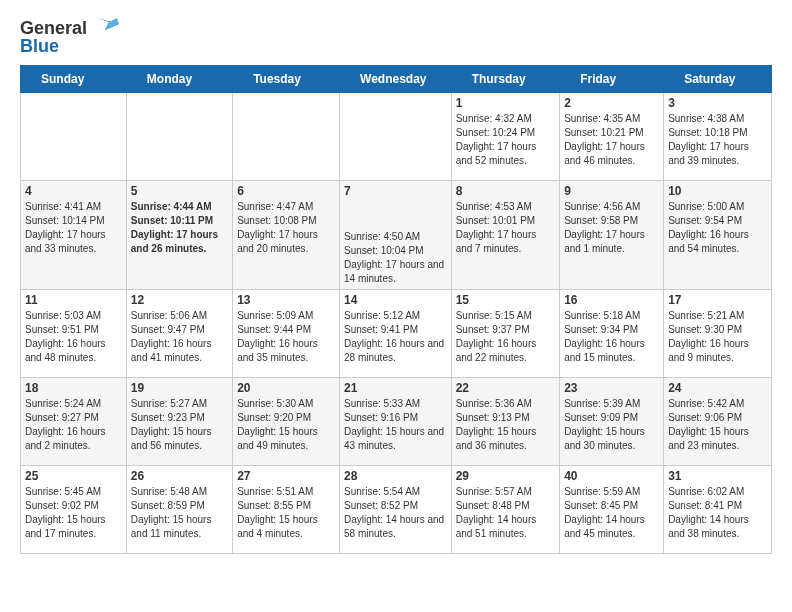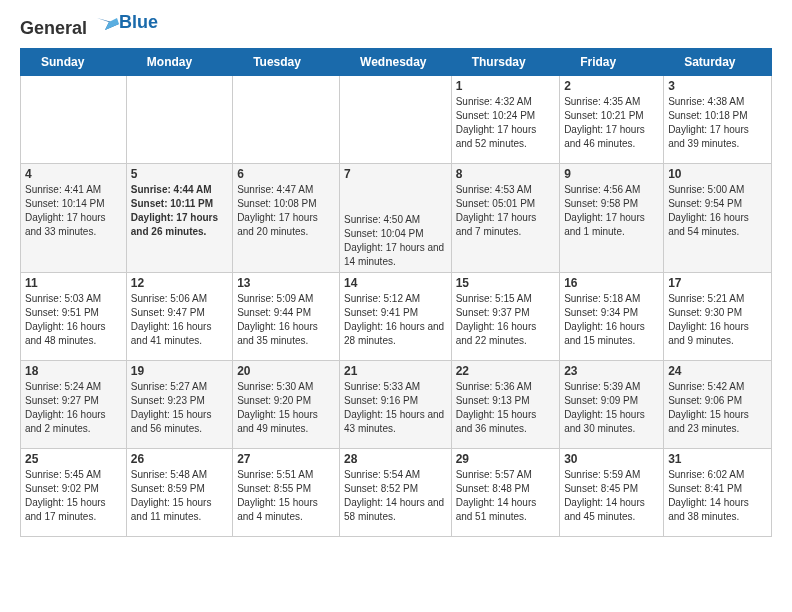--- a/index.html
+++ b/index.html
@@ -63,21 +63,21 @@
       line-height: 1.4;
       font-size: 10px;
     }
     .empty-cell { background: #fff !important; }
   </style>
 </head>
 <body>
 
 <div class="header-area">
   <div class="logo">
-    <div style="display:flex;align-items:flex-start;">
+    <div style="display:flex;flex-direction:column;align-items:flex-start;">
       <div style="display:flex;align-items:center;">
         <span class="logo-text-general">General</span>
         <svg width="30" height="24" viewBox="0 0 30 24" style="margin-left:2px;">
           <polygon points="8,2 30,8 16,14 20,6" fill="#1a6aab"></polygon>
           <polygon points="16,14 20,6 28,2 30,8" fill="#5aaee0"></polygon>
         </svg>
       </div>
       <span class="logo-text-blue" style="margin-top:-4px;">Blue</span>
     </div>
   </div>
@@ -141,21 +141,21 @@
         </td>
         <td>
           <span class="day-num">7</span>
           <div class="day-info" style="white-space: pre-line; margin-top: 32px;">Sunrise: 4:50 AM
 Sunset: 10:04 PM
 Daylight: 17 hours and 14 minutes.</div>
         </td>
         <td>
           <span class="day-num">8</span>
           <div class="day-info" style="white-space: pre-line;">Sunrise: 4:53 AM
-Sunset: 05:01 PM
+Sunset: 10:01 PM
 Daylight: 17 hours and 7 minutes.</div>
         </td>
         <td>
           <span class="day-num">9</span>
           <div class="day-info" style="white-space: pre-line;">Sunrise: 4:56 AM
 Sunset: 9:58 PM
 Daylight: 17 hours and 1 minute.</div>
         </td>
         <td>
           <span class="day-num">10</span>
@@ -277,21 +277,21 @@
 Sunset: 8:52 PM
 Daylight: 14 hours and 58 minutes.</div>
         </td>
         <td>
           <span class="day-num">29</span>
           <div class="day-info" style="white-space: pre-line;">Sunrise: 5:57 AM
 Sunset: 8:48 PM
 Daylight: 14 hours and 51 minutes.</div>
         </td>
         <td>
-          <span class="day-num">30</span>
+          <span class="day-num">40</span>
           <div class="day-info" style="white-space: pre-line;">Sunrise: 5:59 AM
 Sunset: 8:45 PM
 Daylight: 14 hours and 45 minutes.</div>
         </td>
         <td>
           <span class="day-num">31</span>
           <div class="day-info" style="white-space: pre-line;">Sunrise: 6:02 AM
 Sunset: 8:41 PM
 Daylight: 14 hours and 38 minutes.</div>
         </td>

